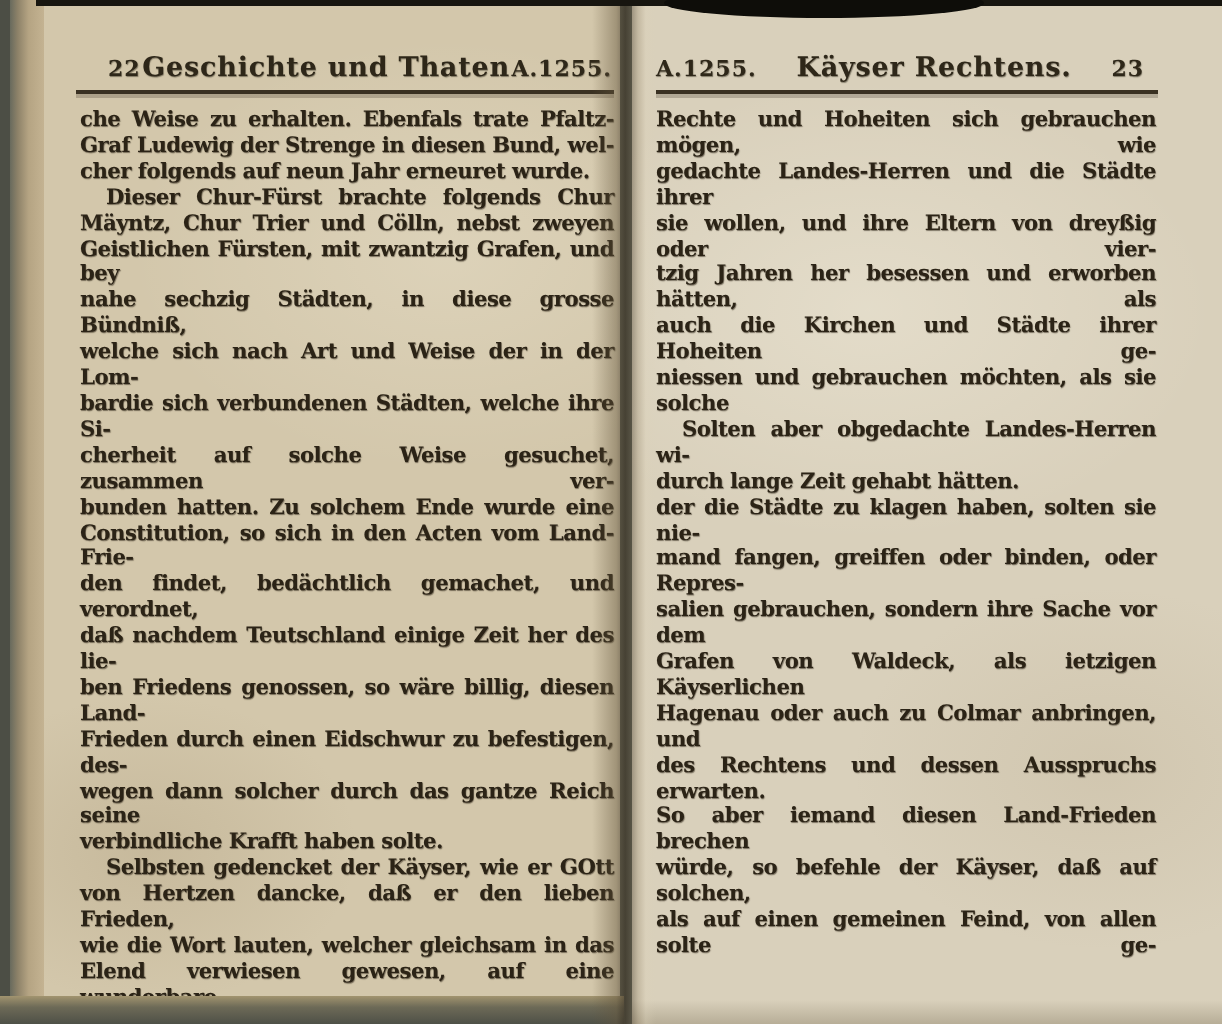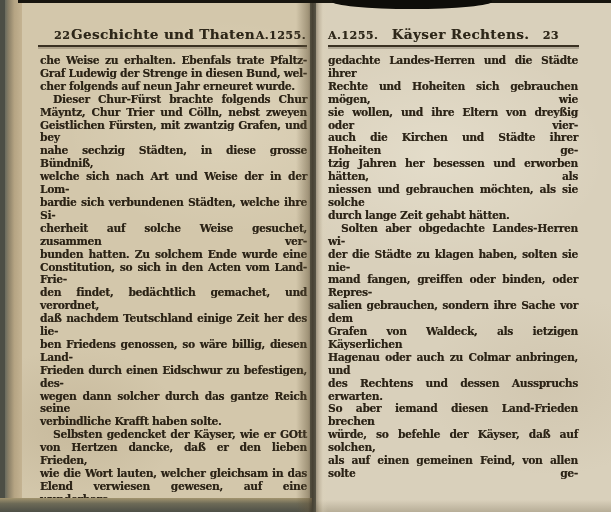--- a/index.html
+++ b/index.html
@@ -57,21 +57,21 @@
   
   .header{
     display:flex;align-items:baseline;font-weight:bold;color:#2e2719;
     text-shadow:.3px .3px .5px rgba(46,39,25,.5);
   }
   .page-left .header{margin:23px 4px 0 18px;}
   .page-right .header{margin:24px 33px 0 12px;}
   .runtitle{flex:1;text-align:center;font-size:13.5px;letter-spacing:.4px;}
   .pagenum,.year{font-size:11px;letter-spacing:.5px;}
   .page-left .pagenum{margin-left:14px;}
-  .page-right .pagenum{margin-right:19px;}
+  .page-right .pagenum{margin-right:6px;}
   .rule{height:2px;background:#3a3122;box-shadow:0 2px 0 rgba(58,49,34,.25);}
   .page-left .rule{margin:3px 3px 0 16px;}
   .page-right .rule{margin:3px 32px 0 12px;}
 
   
   .body{
     font-weight:bold;font-size:10.6px;line-height:12.9px;letter-spacing:-.25px;
     color:#2b2316;text-shadow:.3px .3px .5px rgba(43,35,22,.55);
   }
   .page-left .body{margin:7px 3px 0 18px;}
@@ -123,28 +123,28 @@
   </div>
 
   <div class="page page-right">
     <div class="header">
       <span class="year">A.1255.</span>
       <span class="runtitle">Käyser Rechtens.</span>
       <span class="pagenum">23</span>
     </div>
     <div class="rule"></div>
     <div class="body" id="right-body">
+        <div class="line">Rechte und Hoheiten sich gebrauchen mögen, wie</div>
         <div class="line">gedachte Landes-Herren und die Städte ihrer</div>
-        <div class="line">Rechte und Hoheiten sich gebrauchen mögen, wie</div>
         <div class="line">sie wollen, und ihre Eltern von dreyßig oder vier-</div>
+        <div class="line">tzig Jahren her besessen und erworben hätten, als</div>
         <div class="line">auch die Kirchen und Städte ihrer Hoheiten ge-</div>
-        <div class="line">tzig Jahren her besessen und erworben hätten, als</div>
         <div class="line">niessen und gebrauchen möchten, als sie solche</div>
+        <div class="line indent">Solten aber obgedachte Landes-Herren wi-</div>
         <div class="line pend">durch lange Zeit gehabt hätten.</div>
-        <div class="line indent">Solten aber obgedachte Landes-Herren wi-</div>
         <div class="line">der die Städte zu klagen haben, solten sie nie-</div>
         <div class="line">mand fangen, greiffen oder binden, oder Repres-</div>
         <div class="line">salien gebrauchen, sondern ihre Sache vor dem</div>
         <div class="line">Grafen von Waldeck, als ietzigen Käyserlichen</div>
         <div class="line">Hagenau oder auch zu Colmar anbringen, und</div>
         <div class="line">des Rechtens und dessen Ausspruchs erwarten.</div>
         <div class="line">So aber iemand diesen Land-Frieden brechen</div>
         <div class="line">würde, so befehle der Käyser, daß auf solchen,</div>
         <div class="line">als auf einen gemeinen Feind, von allen solte ge-</div>
       </div>

